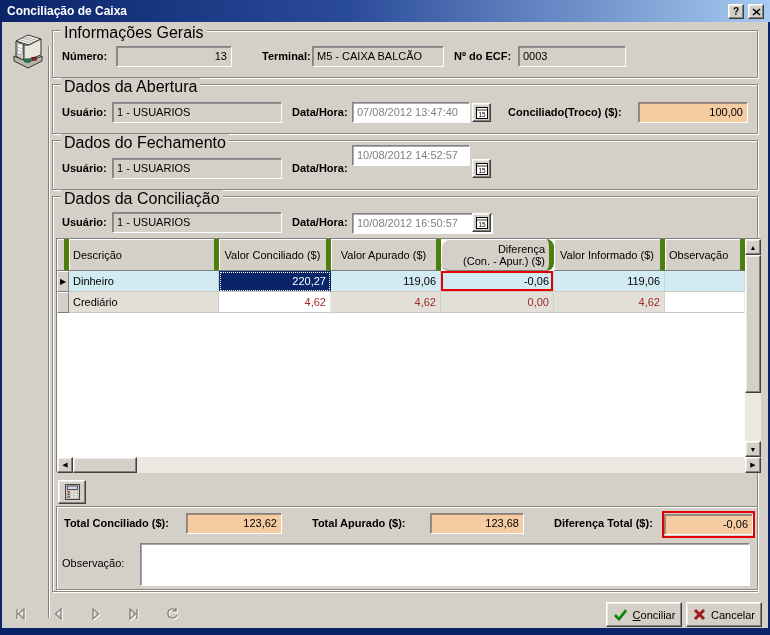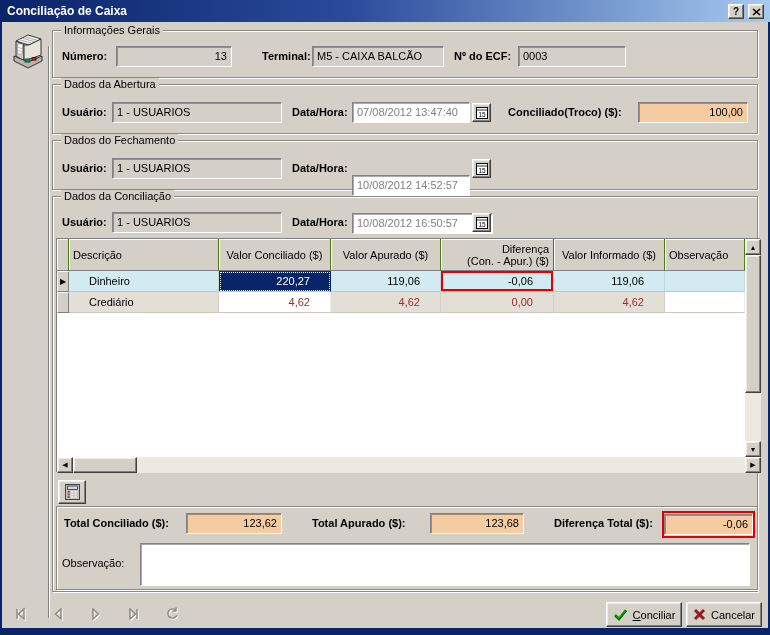--- a/index.html
+++ b/index.html
@@ -15,44 +15,44 @@
     border:1px solid; border-color:#fff #404040 #404040 #fff;
     box-shadow:inset -1px -1px 0 #808080, inset 1px 1px 0 #ecebe5;
     display:flex; align-items:center; justify-content:center; font-weight:bold; font-size:10px; }
 
   
   .body { position:absolute; left:2px; top:22px; width:766px; height:606px; background:#d4d0c8; }
   .vsep { position:absolute; left:46px; top:24px; width:2px; height:572px;
     border-left:1px solid #808080; border-right:1px solid #fff; }
 
   .group { position:absolute; border:1px solid #8a887f; box-shadow:1px 1px 0 #fff, inset 1px 1px 0 #fff; }
-  .legend { position:absolute; top:-7px; left:8px; background:#d4d0c8; padding:0 3px; font-size:11px; }
+  .legend { position:absolute; top:-7px; left:8px; background:#d4d0c8; padding:0 3px; font-size:16px; }
 
   .lbl { position:absolute; font-weight:bold; font-size:11px; line-height:21px; white-space:nowrap; }
   .lbl-n { position:absolute; font-size:11px; line-height:21px; white-space:nowrap; }
 
   .sunken { border:1px solid; border-color:#848284 #ffffff #ffffff #848284; box-shadow:inset 1px 1px 0 rgba(64,64,64,.45); }
   .field { position:absolute; height:21px; background:#d4d0c8; line-height:19px; padding:0 4px; font-size:11px; overflow:hidden; }
   .field.white { background:#fff; color:#808080; }
   .field.peach { background:#f5cba2; color:#000; }
   .right { text-align:right; }
 
   .raised { background:#d4d0c8; border:1px solid; border-color:#fff #404040 #404040 #fff;
     box-shadow:inset -1px -1px 0 #808080, inset 1px 1px 0 #ecebe5; }
   .mini-btn { position:absolute; display:flex; align-items:center; justify-content:center; }
 
   
   .grid { position:absolute; left:56px; top:238px; width:704px; height:234px; background:#fff; border:1px solid #808080; }
   .gh { position:absolute; top:0; height:32px; background:#d4d0c8;
-    border-right:1px solid #4d7c0f; border-bottom:1px solid #808080;
+    border-right:5px solid #4d7c0f; border-bottom:1px solid #808080;
     box-shadow:inset 1px 1px 0 #fff; display:flex; align-items:center; padding:0 4px; font-size:11px; }
   .gh.center { justify-content:center; }
-  .gh.rightal { justify-content:flex-end; text-align:right; }
+  .gh.rightal { justify-content:flex-end; text-align:right;border-radius:8px; }
   .pre { white-space:pre-line; line-height:12px; }
-  .cell { position:absolute; height:21px; line-height:20px; padding:0 20px; font-size:11px; overflow:hidden;
+  .cell { position:absolute; height:21px; line-height:20px; padding:0 4px; font-size:11px; overflow:hidden;
     border-bottom:1px solid #cac7bf; border-right:1px solid rgba(0,0,0,.07); }
   .ind { position:absolute; width:12px; height:21px; background:#d4d0c8;
     border:1px solid; border-color:#fff #808080 #808080 #fff; font-size:8px; line-height:20px; text-align:center; }
   .rowsel { background:#d2eaf2; }
   .cellsel { background:#0a246a; color:#fff; outline:1px dotted #fff; outline-offset:-2px; }
   .gray2 { background:#e2dfd7; }
   .maroon { color:#9e2b2b; }
   .redbox { box-shadow:inset 0 0 0 2px #e30000; }
 
   
@@ -131,21 +131,21 @@
     </div>
     <span class="lbl" style="left:506px;top:80px;">Conciliado(Troco) ($):</span>
     <div class="field sunken peach right" style="left:636px;top:80px;width:110px;">100,00</div>
 
     <div class="group" style="left:50px;top:118px;width:706px;height:50px;">
       <span class="legend">Dados do Fechamento</span>
     </div>
     <span class="lbl" style="left:60px;top:136px;">Usuário:</span>
     <div class="field sunken" style="left:110px;top:136px;width:170px;">1 - USUARIOS</div>
     <span class="lbl" style="left:290px;top:136px;">Data/Hora:</span>
-    <div class="field sunken white" style="left:350px;top:153px;width:118px;">10/08/2012 14:52:57</div>
+    <div class="field sunken white" style="left:350px;top:123px;width:118px;">10/08/2012 14:52:57</div>
     <div class="mini-btn raised" style="left:470px;top:137px;width:19px;height:19px;">
       <svg width="12" height="13" viewBox="0 0 12 13">
         <rect x="0.5" y="1.5" width="11" height="11" fill="#fff" stroke="#000"></rect>
         <path d="M0.5 4 H11.5" stroke="#000" stroke-width="0.8"></path>
         <text x="6" y="10.5" font-size="6.5" text-anchor="middle" fill="#000">15</text>
       </svg>
     </div>
 
     <div class="group" style="left:50px;top:174px;width:706px;height:396px;">
       <span class="legend">Dados da Conciliação</span>

